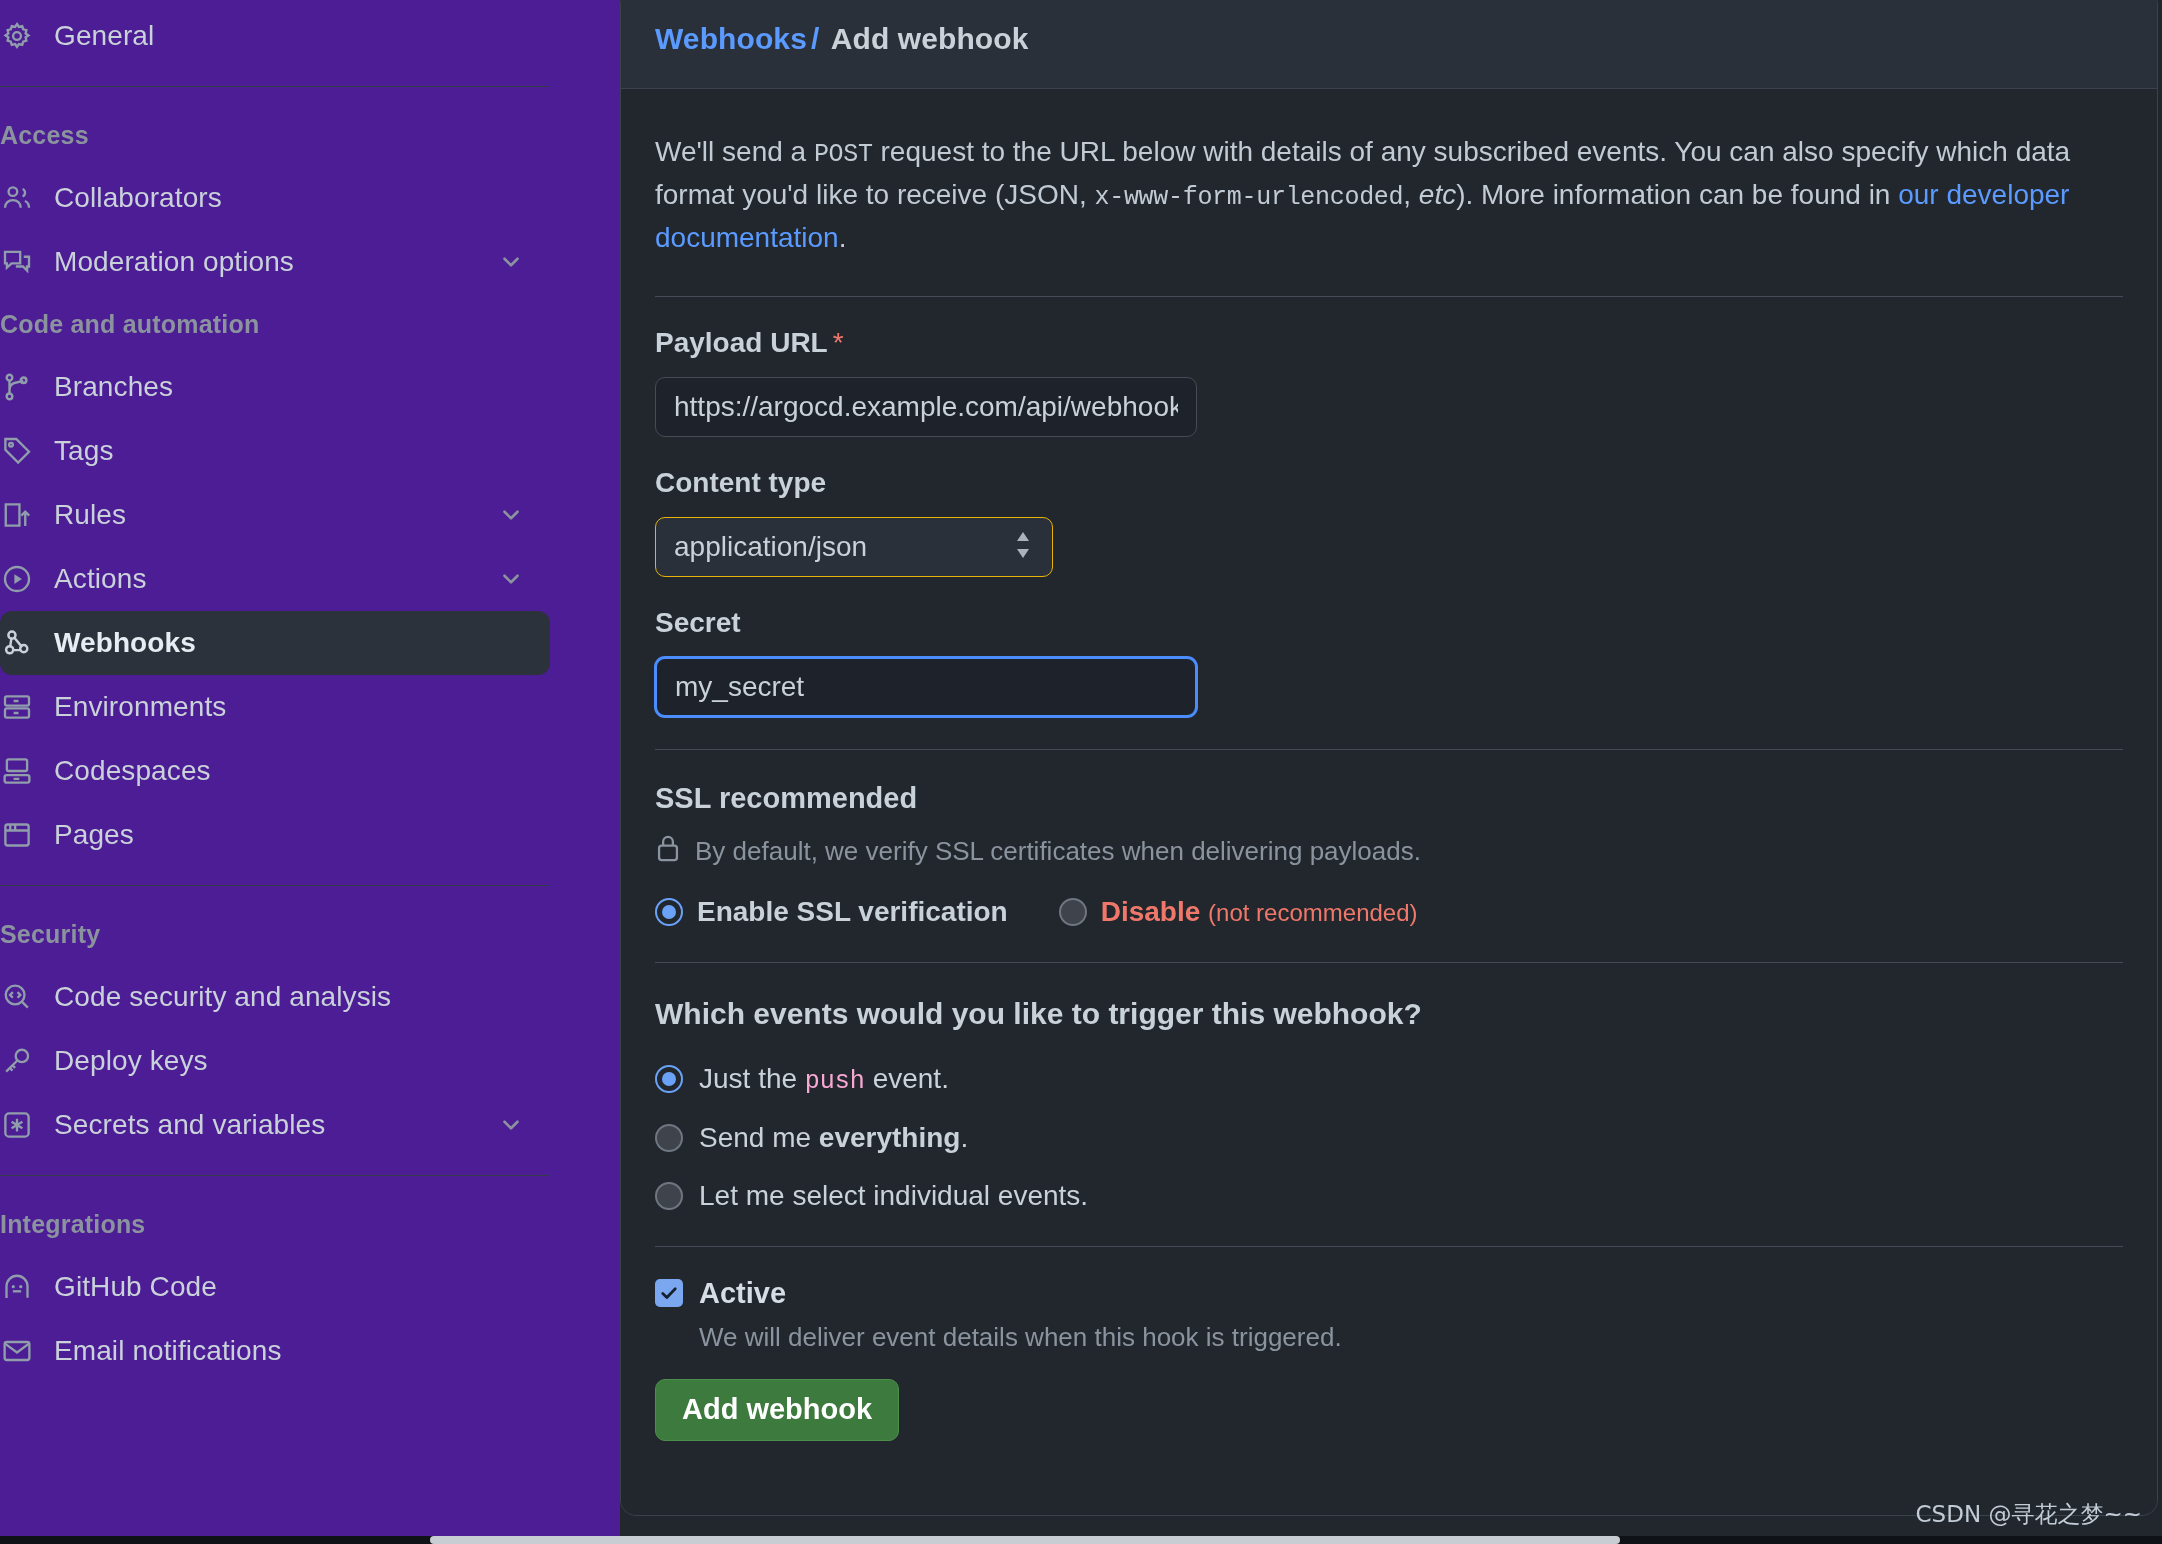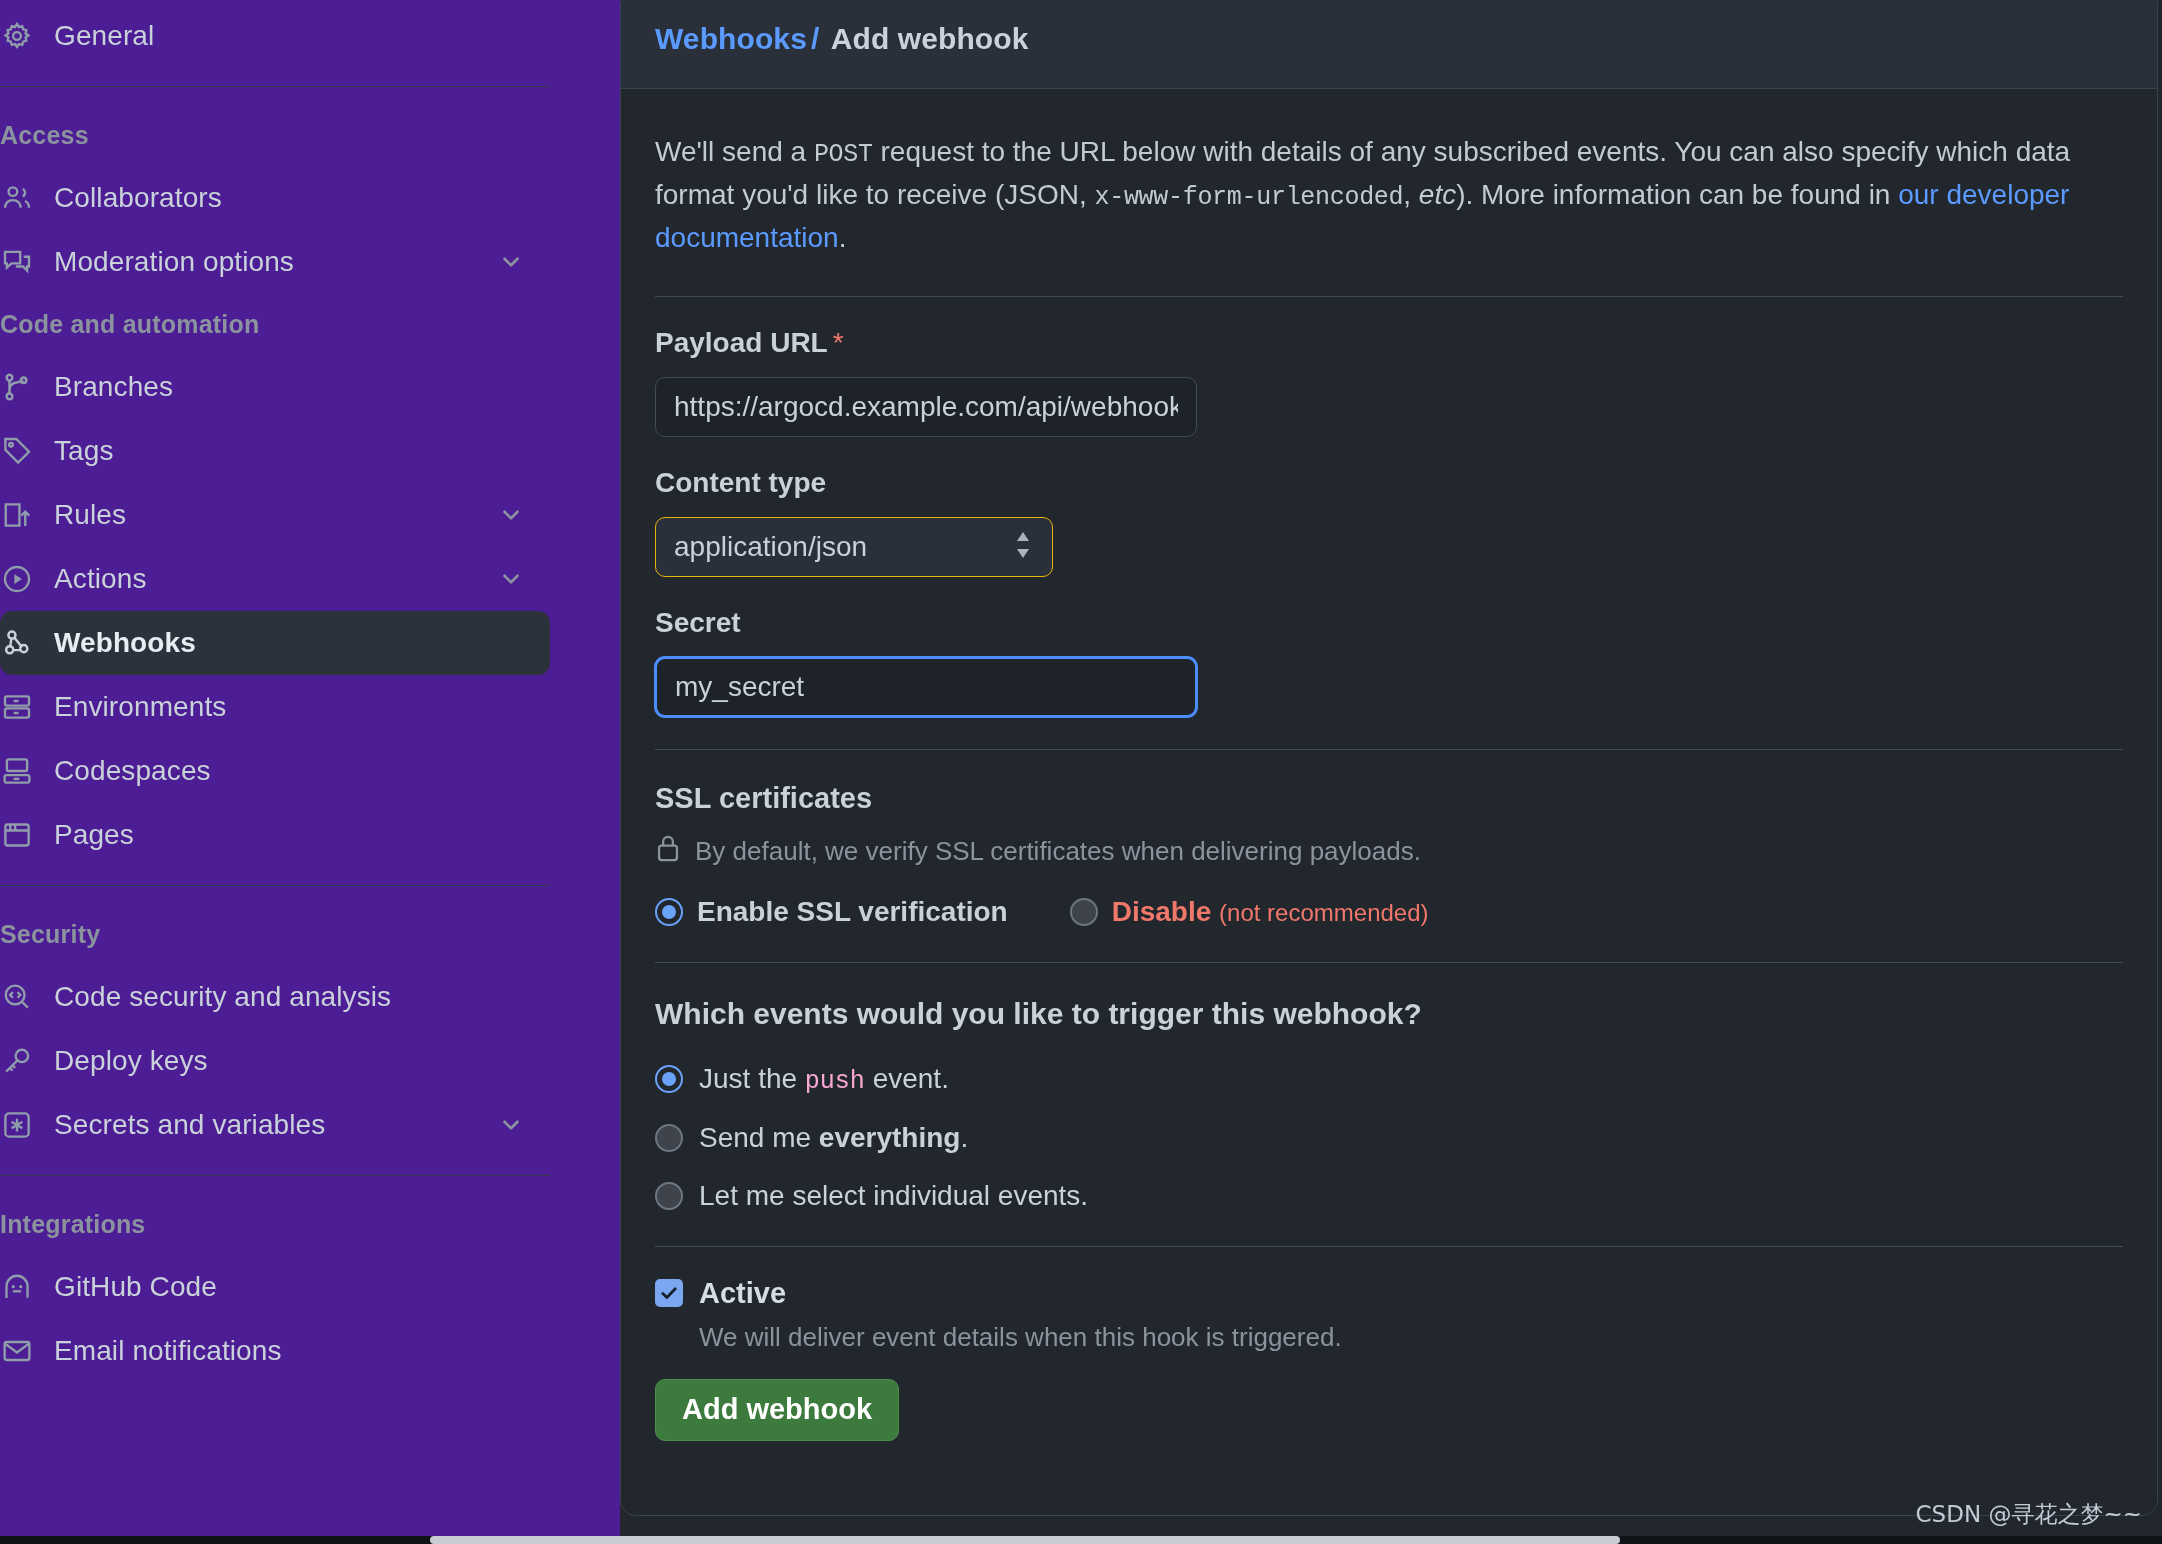--- a/index.html
+++ b/index.html
@@ -218,21 +218,21 @@
     align-items: center;
     gap: 14px;
     font-size: 26px;
     color: #8b949e;
     padding-top: 18px;
   }
 
   .radio-row {
     display: flex;
     align-items: center;
-    gap: 38px;
+    gap: 27px;
     padding-top: 26px;
   }
   .radio-opt {
     display: flex;
     align-items: center;
     gap: 14px;
     cursor: pointer;
   }
   .radio {
     width: 28px; height: 28px;
@@ -583,21 +583,21 @@
 
         
         <div class="field">
           <label class="field-label">Secret</label>
           <input class="text-input focused" type="text" value="my_secret" style="">
         </div>
 
         <div class="hr" style="margin-top:32px"></div>
 
         
-        <div class="section-title">SSL certificates</div>
+        <div class="section-title">SSL recommended</div>
         <div class="ssl-note">
           <span>
             <svg width="26" height="30" viewBox="0 0 16 18" fill="none" stroke="#8b949e" stroke-width="1.4">
               <rect x="2.5" y="7.5" width="11" height="9" rx="1.6"></rect>
               <path d="M5 7.5V5.2a3 3 0 016 0V7.5"></path>
             </svg>
           </span>
           <span>By default, we verify SSL certificates when delivering payloads.</span>
         </div>
         <div class="radio-row">

